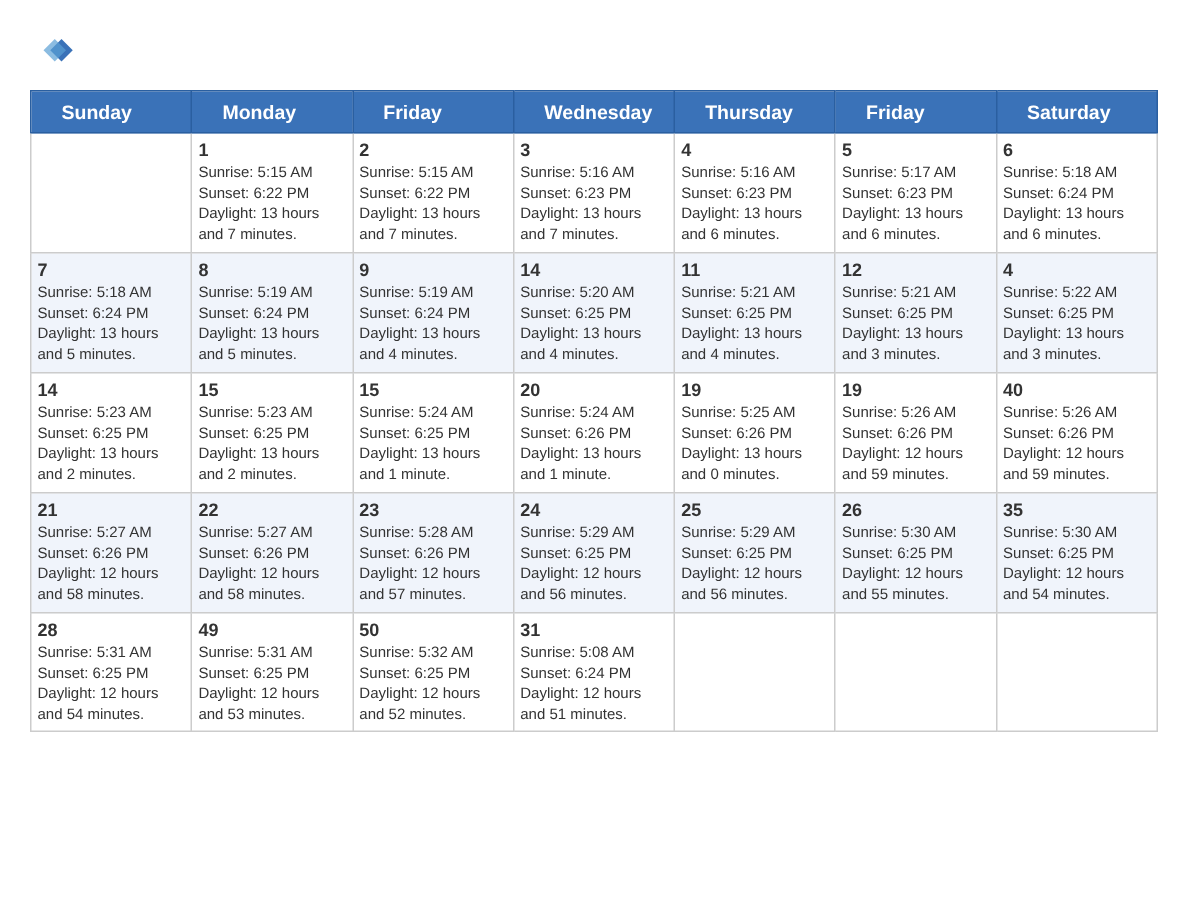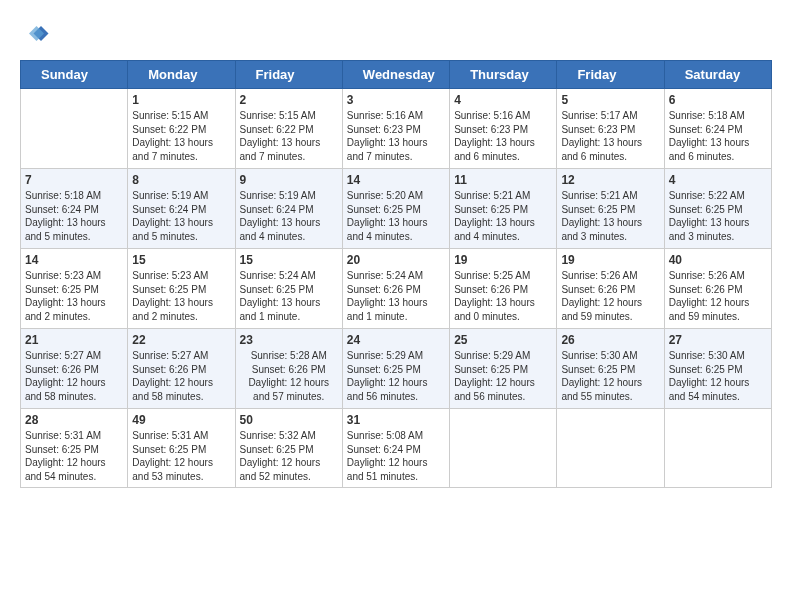--- a/index.html
+++ b/index.html
@@ -282,21 +282,21 @@
         </td>
         <td>
           <span class="day-number">22</span>
           <div class="cell-content" style="white-space: pre-line;">Sunrise: 5:27 AM
 Sunset: 6:26 PM
 Daylight: 12 hours
 and 58 minutes.</div>
         </td>
         <td>
           <span class="day-number">23</span>
-          <div class="cell-content" style="white-space: pre-line; text-align: center;">Sunrise: 5:28 AM
+          <div class="cell-content" style="white-space: pre-line;">Sunrise: 5:28 AM
 Sunset: 6:26 PM
 Daylight: 12 hours
 and 57 minutes.</div>
         </td>
         <td>
           <span class="day-number">24</span>
           <div class="cell-content" style="white-space: pre-line;">Sunrise: 5:29 AM
 Sunset: 6:25 PM
 Daylight: 12 hours
 and 56 minutes.</div>
@@ -309,21 +309,21 @@
 and 56 minutes.</div>
         </td>
         <td>
           <span class="day-number">26</span>
           <div class="cell-content" style="white-space: pre-line;">Sunrise: 5:30 AM
 Sunset: 6:25 PM
 Daylight: 12 hours
 and 55 minutes.</div>
         </td>
         <td>
-          <span class="day-number">27</span>
+          <span class="day-number">35</span>
           <div class="cell-content" style="white-space: pre-line;">Sunrise: 5:30 AM
 Sunset: 6:25 PM
 Daylight: 12 hours
 and 54 minutes.</div>
         </td>
       </tr>
       <tr class="last-row">
         <td>
           <span class="day-number">28</span>
           <div class="cell-content" style="white-space: pre-line;">Sunrise: 5:31 AM

